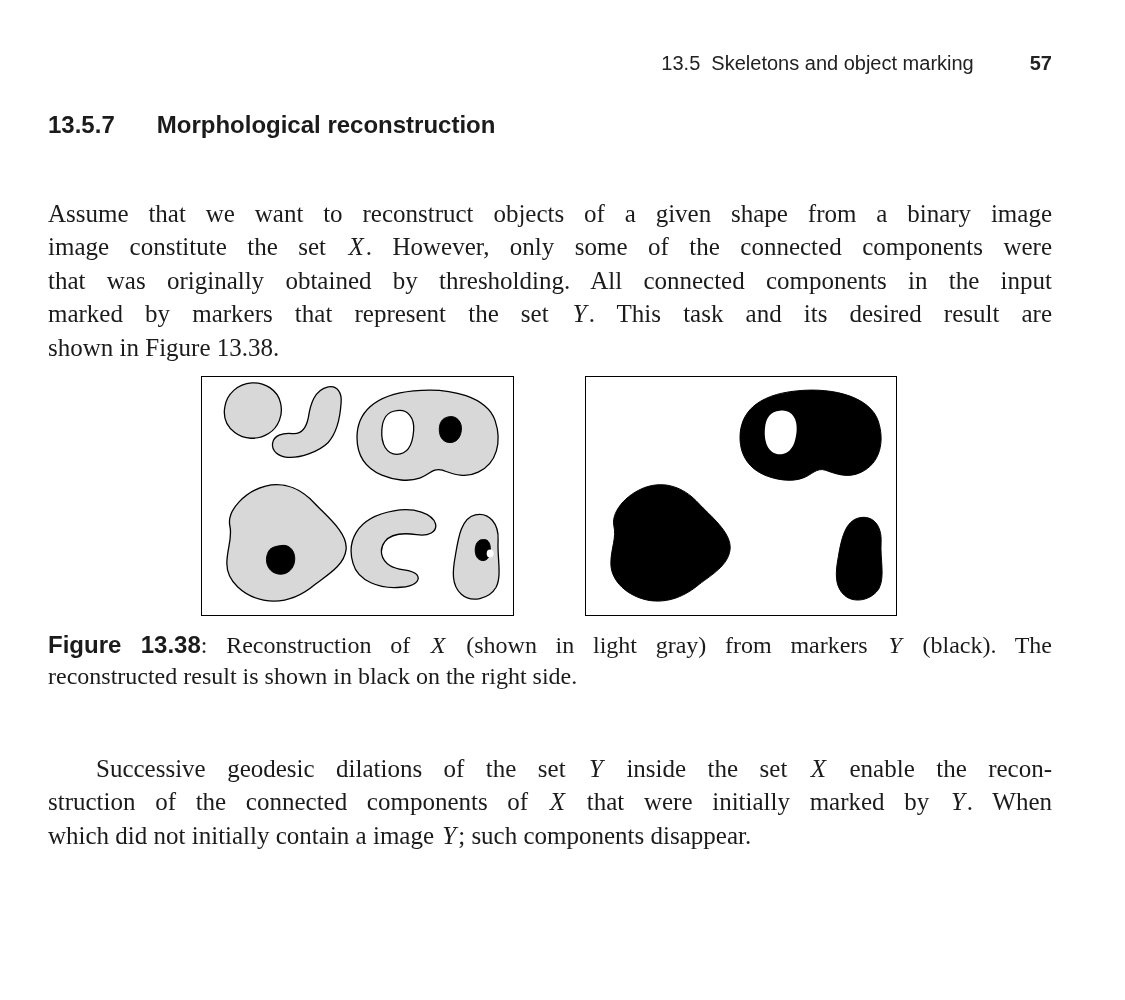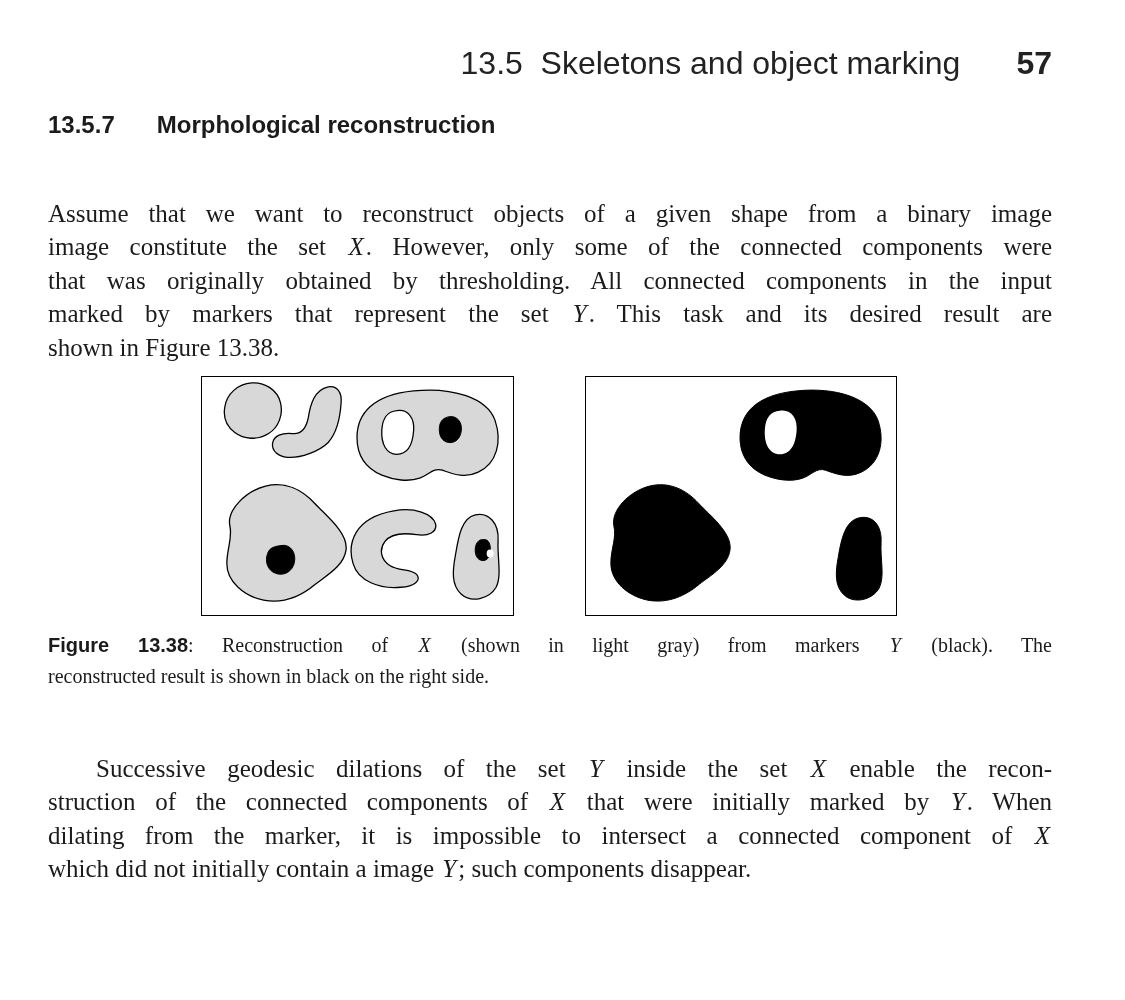--- a/index.html
+++ b/index.html
@@ -4,21 +4,21 @@
 <style>
   html,body { margin:0; padding:0; background:#ffffff; }
   .page {
     position:relative; width:1125px; height:1000px; background:#ffffff;
     font-family:"Liberation Serif", serif; color:#1b1b1b; overflow:hidden;
   }
   
   .runhead {
     position:absolute; top:49px; left:48px; width:1004px;
     display:flex; justify-content:flex-end; align-items:baseline; gap:56px;
-    font-family:"Liberation Sans", sans-serif; font-size:32px; line-height:28px;
+    font-family:"Liberation Sans", sans-serif; font-size:20px; line-height:28px;
     color:#222222;
   }
   .runhead .pagenum { font-weight:bold; }
   
   .secheading {
     position:absolute; top:108px; left:48px;
     display:flex; gap:42px;
     font-family:"Liberation Sans", sans-serif; font-weight:bold;
     font-size:24px; line-height:34px; color:#1b1b1b;
   }
@@ -28,21 +28,21 @@
   #para2 { top:752px; }
   .para .tline { line-height:33.4px; }
   .just { text-align:justify; text-align-last:justify; text-justify:inter-word; }
   .indent { text-indent:48px; }
   .mi { font-style:italic; padding:0 2px; }
   .capb { font-family:"Liberation Sans", sans-serif; font-weight:bold; }
   
   .figrow { position:absolute; top:376px; left:201px; display:flex; gap:71px; }
   svg.figbox { display:block; background:#ffffff; border:1px solid #000; }
   
-  .caption { position:absolute; left:48px; width:1004px; top:630px; font-size:20px; }
+  .caption { position:absolute; left:48px; width:1004px; top:630px; font-size:24px; }
   .caption .tline { line-height:30.5px; }
 </style>
 </head>
 <body>
 
 <div class="page">
 
   <div class="runhead">
     <span>13.5&nbsp; Skeletons and object marking</span>
     <span class="pagenum">57</span>
@@ -95,17 +95,16 @@
   </div>
 
   <div class="caption">
       <div class="tline just"><span class="capb">Figure 13.38</span><span>: Reconstruction of </span><span class="mi">X</span><span> (shown in light gray) from markers </span><span class="mi">Y</span><span> (black). The</span></div>
       <div class="tline"><span>reconstructed result is shown in black on the right side.</span></div>
     </div>
 
   <div class="para" id="para2">
       <div class="tline just indent"><span>Successive geodesic dilations of the set </span><span class="mi">Y</span><span> inside the set </span><span class="mi">X</span><span> enable the recon-</span></div>
       <div class="tline just"><span>struction of the connected components of </span><span class="mi">X</span><span> that were initially marked by </span><span class="mi">Y</span><span>. When</span></div>
-      <div class="tline just"><span>dilating from the marker, it is impossible to intersect a connected component of </span><span class="mi">X</span></div>
       <div class="tline"><span>which did not initially contain a image </span><span class="mi">Y</span><span>; such components disappear.</span></div>
     </div>
 
 </div>
 
 </body></html>

